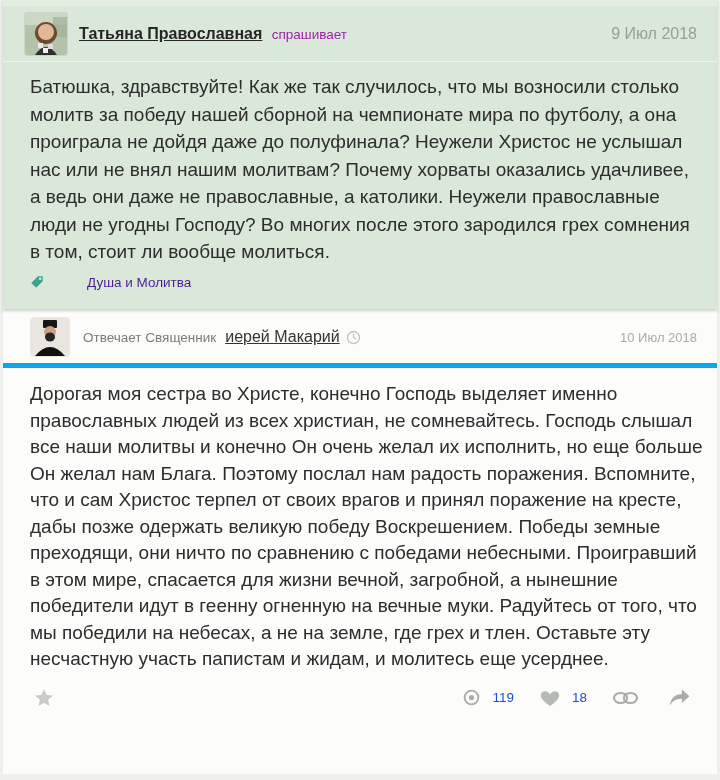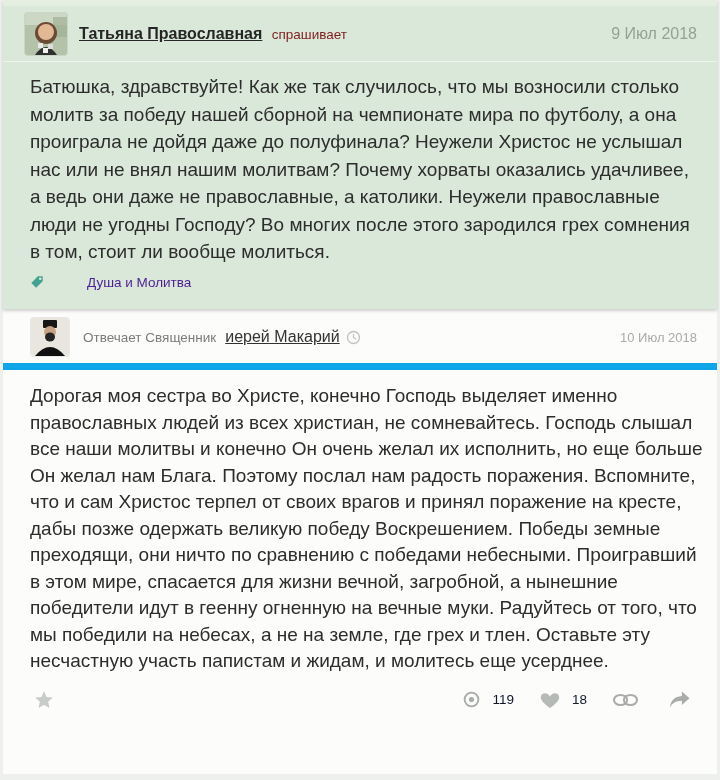--- a/index.html
+++ b/index.html
@@ -33,21 +33,21 @@
     box-shadow:0 0 0 1px rgba(0,0,0,0.08);
     overflow:hidden;
   }
   .q-avatar{width:42px;height:42px;}
   .a-avatar{width:38px;height:38px;}
   .who{margin-left:12px;white-space:nowrap;}
   .author-link{
     font-weight:bold;font-size:16px;color:#262626;
     text-decoration:underline;cursor:pointer;
   }
-  .action-word{font-size:13.5px;color:#7f1d1d;margin-left:5px;}
+  .action-word{font-size:13.5px;color:#a21caf;margin-left:5px;}
   .date{margin-left:auto;font-size:16px;color:#93a393;}
   .q-text{
     padding:11px 24px 0 27px;
     font-size:19px;line-height:27.5px;color:#2d2d2d;
   }
   .tag-row{
     display:flex;align-items:center;
     padding:9px 0 0 27px;
     font-size:13.5px;color:#4c1d95;
     cursor:pointer;
@@ -56,38 +56,38 @@
   .tag-row .tag-icon{margin-right:7px;display:inline-flex;}
   
   .a-block{
     background:#fcfcfb;
     height:465px;
     box-sizing:border-box;
   }
   .a-header{
     display:flex;align-items:center;
     padding:8px 20px 6px 28px;
-    border-bottom:7px solid #0ea5e9;
+    border-bottom:5px solid #0ea5e9;
     height:40px;
   }
   .answer-prefix{margin-left:14px;font-size:13.5px;color:#7c7c7c;}
   .a-author{margin-left:9px;font-weight:normal;font-size:16px;color:#333;text-decoration:underline;cursor:pointer;}
   .clock{margin-left:6px;display:inline-flex;}
   .a-date{margin-left:auto;font-size:13px;color:#aaaaaa;}
   .a-text{
     padding:13px 8px 0 27px;
     font-size:19px;line-height:26.5px;color:#2d2d2d;
   }
   .footer{
     display:flex;align-items:center;
     padding:14px 26px 0 30px;
   }
   .fav{cursor:pointer;display:inline-flex;}
   .stats{margin-left:auto;display:flex;align-items:center;gap:11px;}
-  .stat-num{font-size:13.5px;color:#0f172a;margin-right:14px;}
+  .stat-num{font-size:13.5px;color:#1d4ed8;margin-right:14px;}
   .stat-icon{display:inline-flex;cursor:pointer;}
   .spacer18{width:7px;}
 </style>
 </head>
 <body>
 
 <div class="card">
 
   <section class="q-block">
     <div class="q-header">

